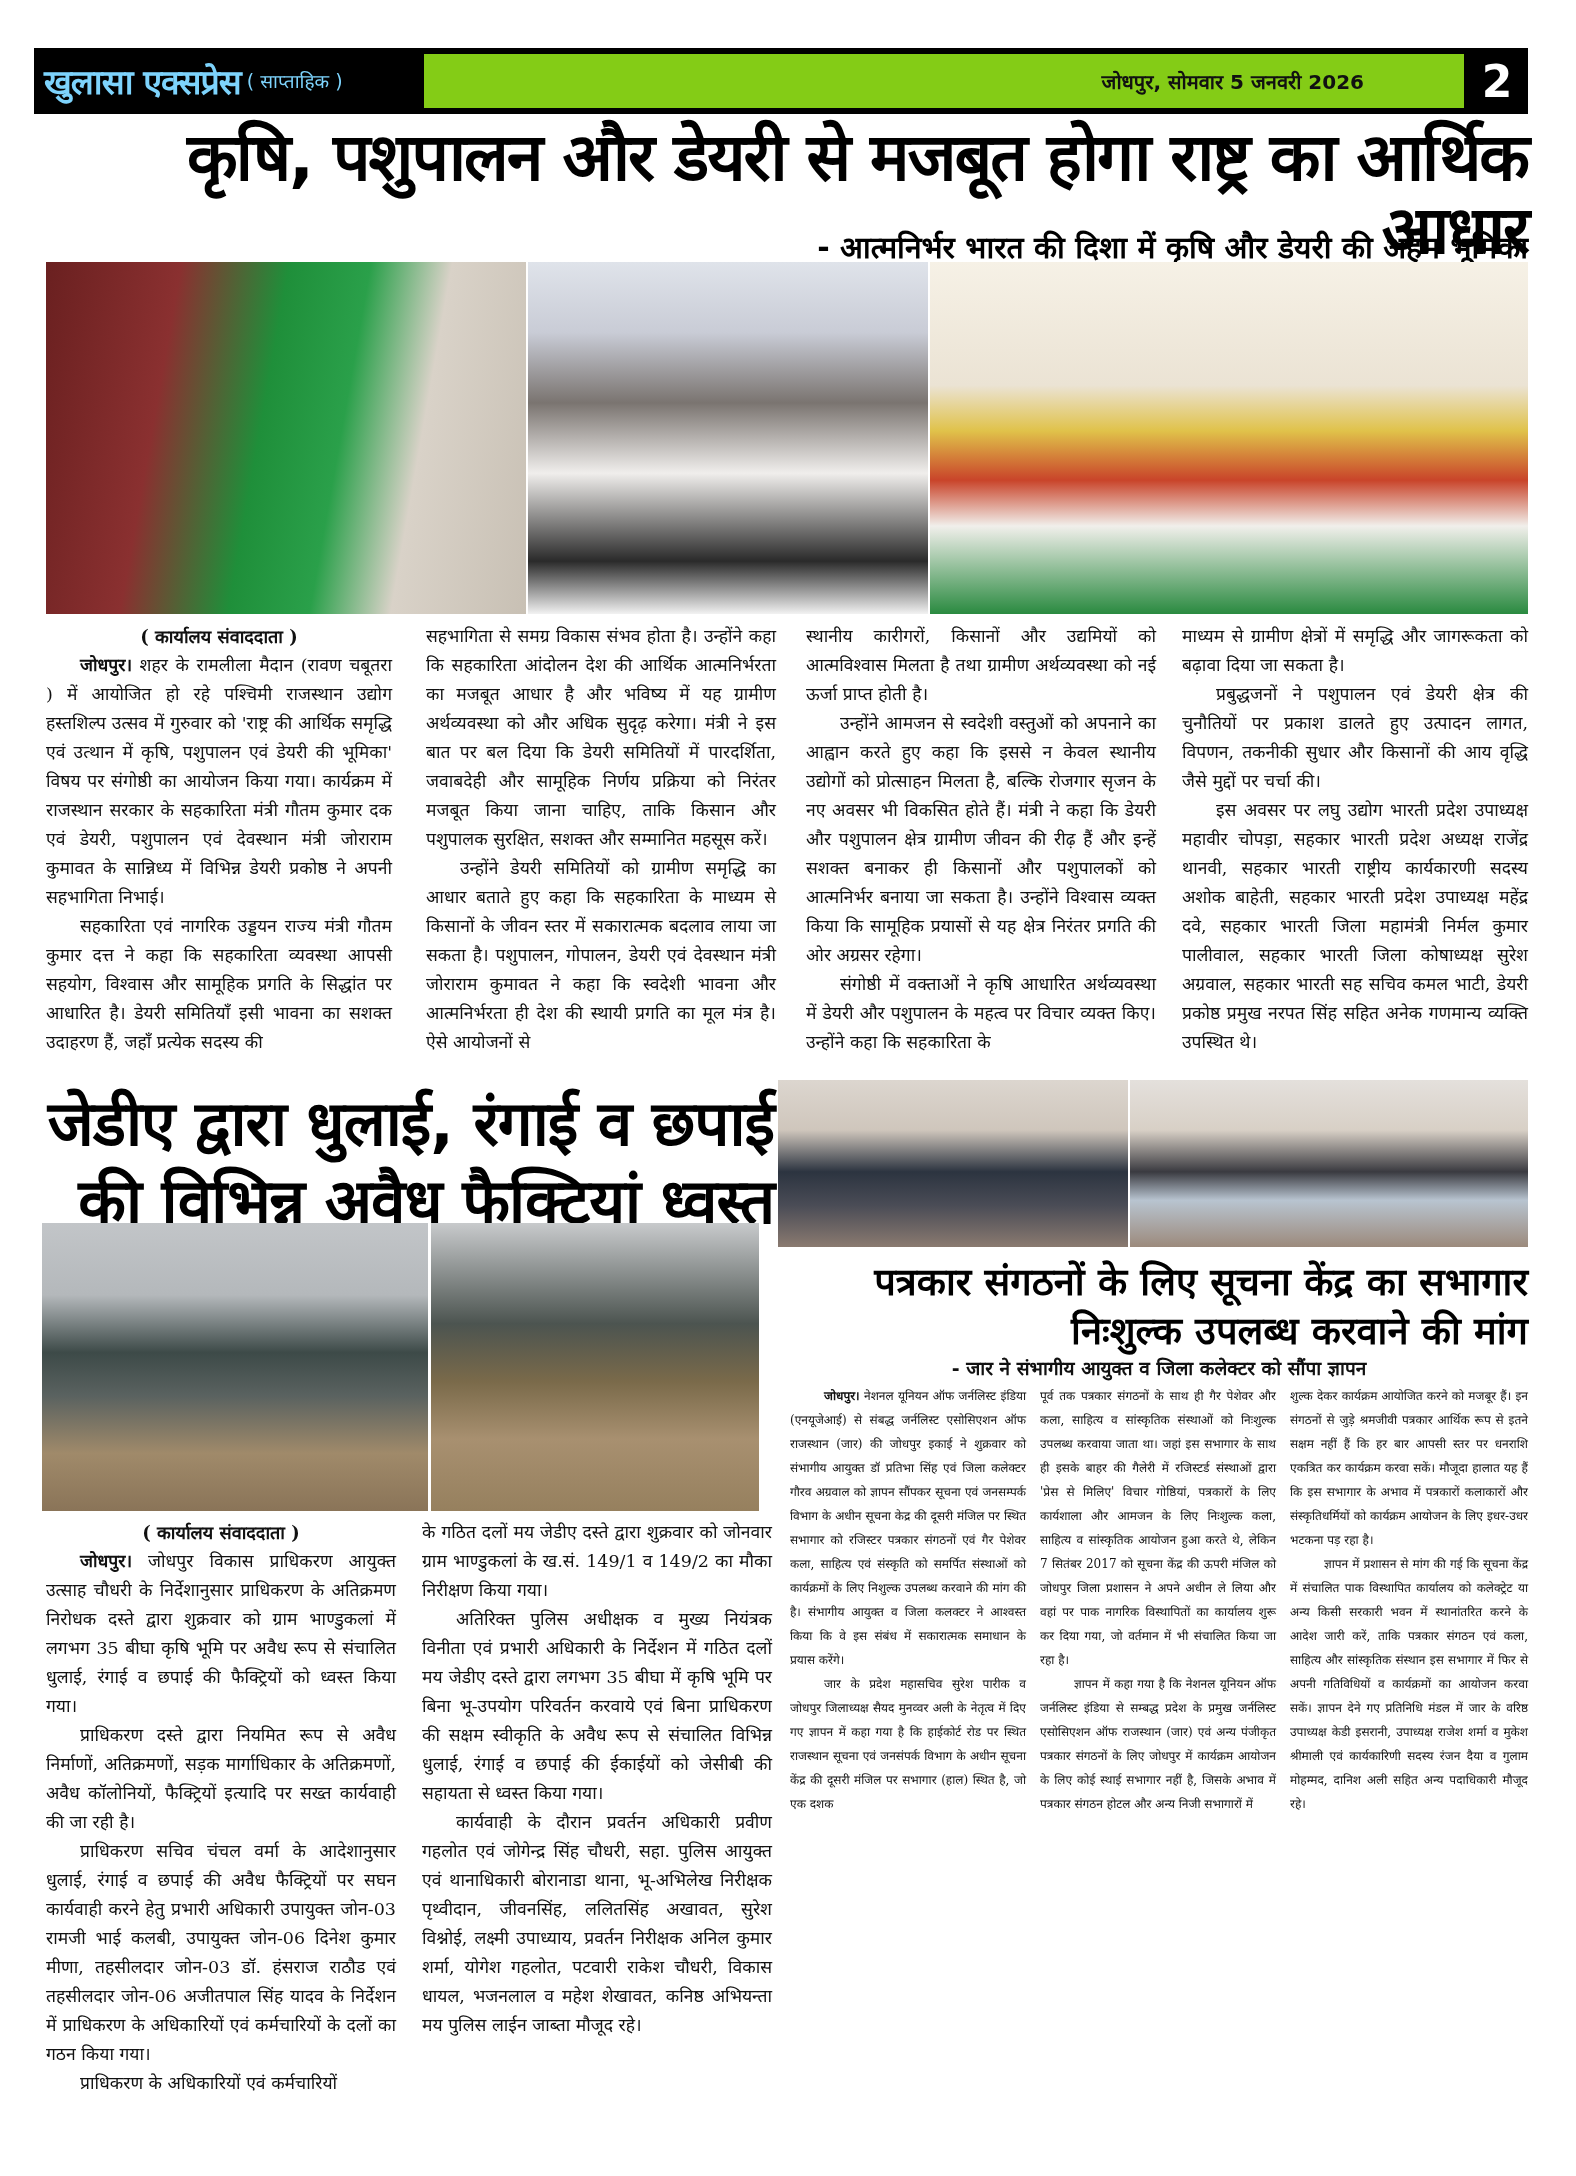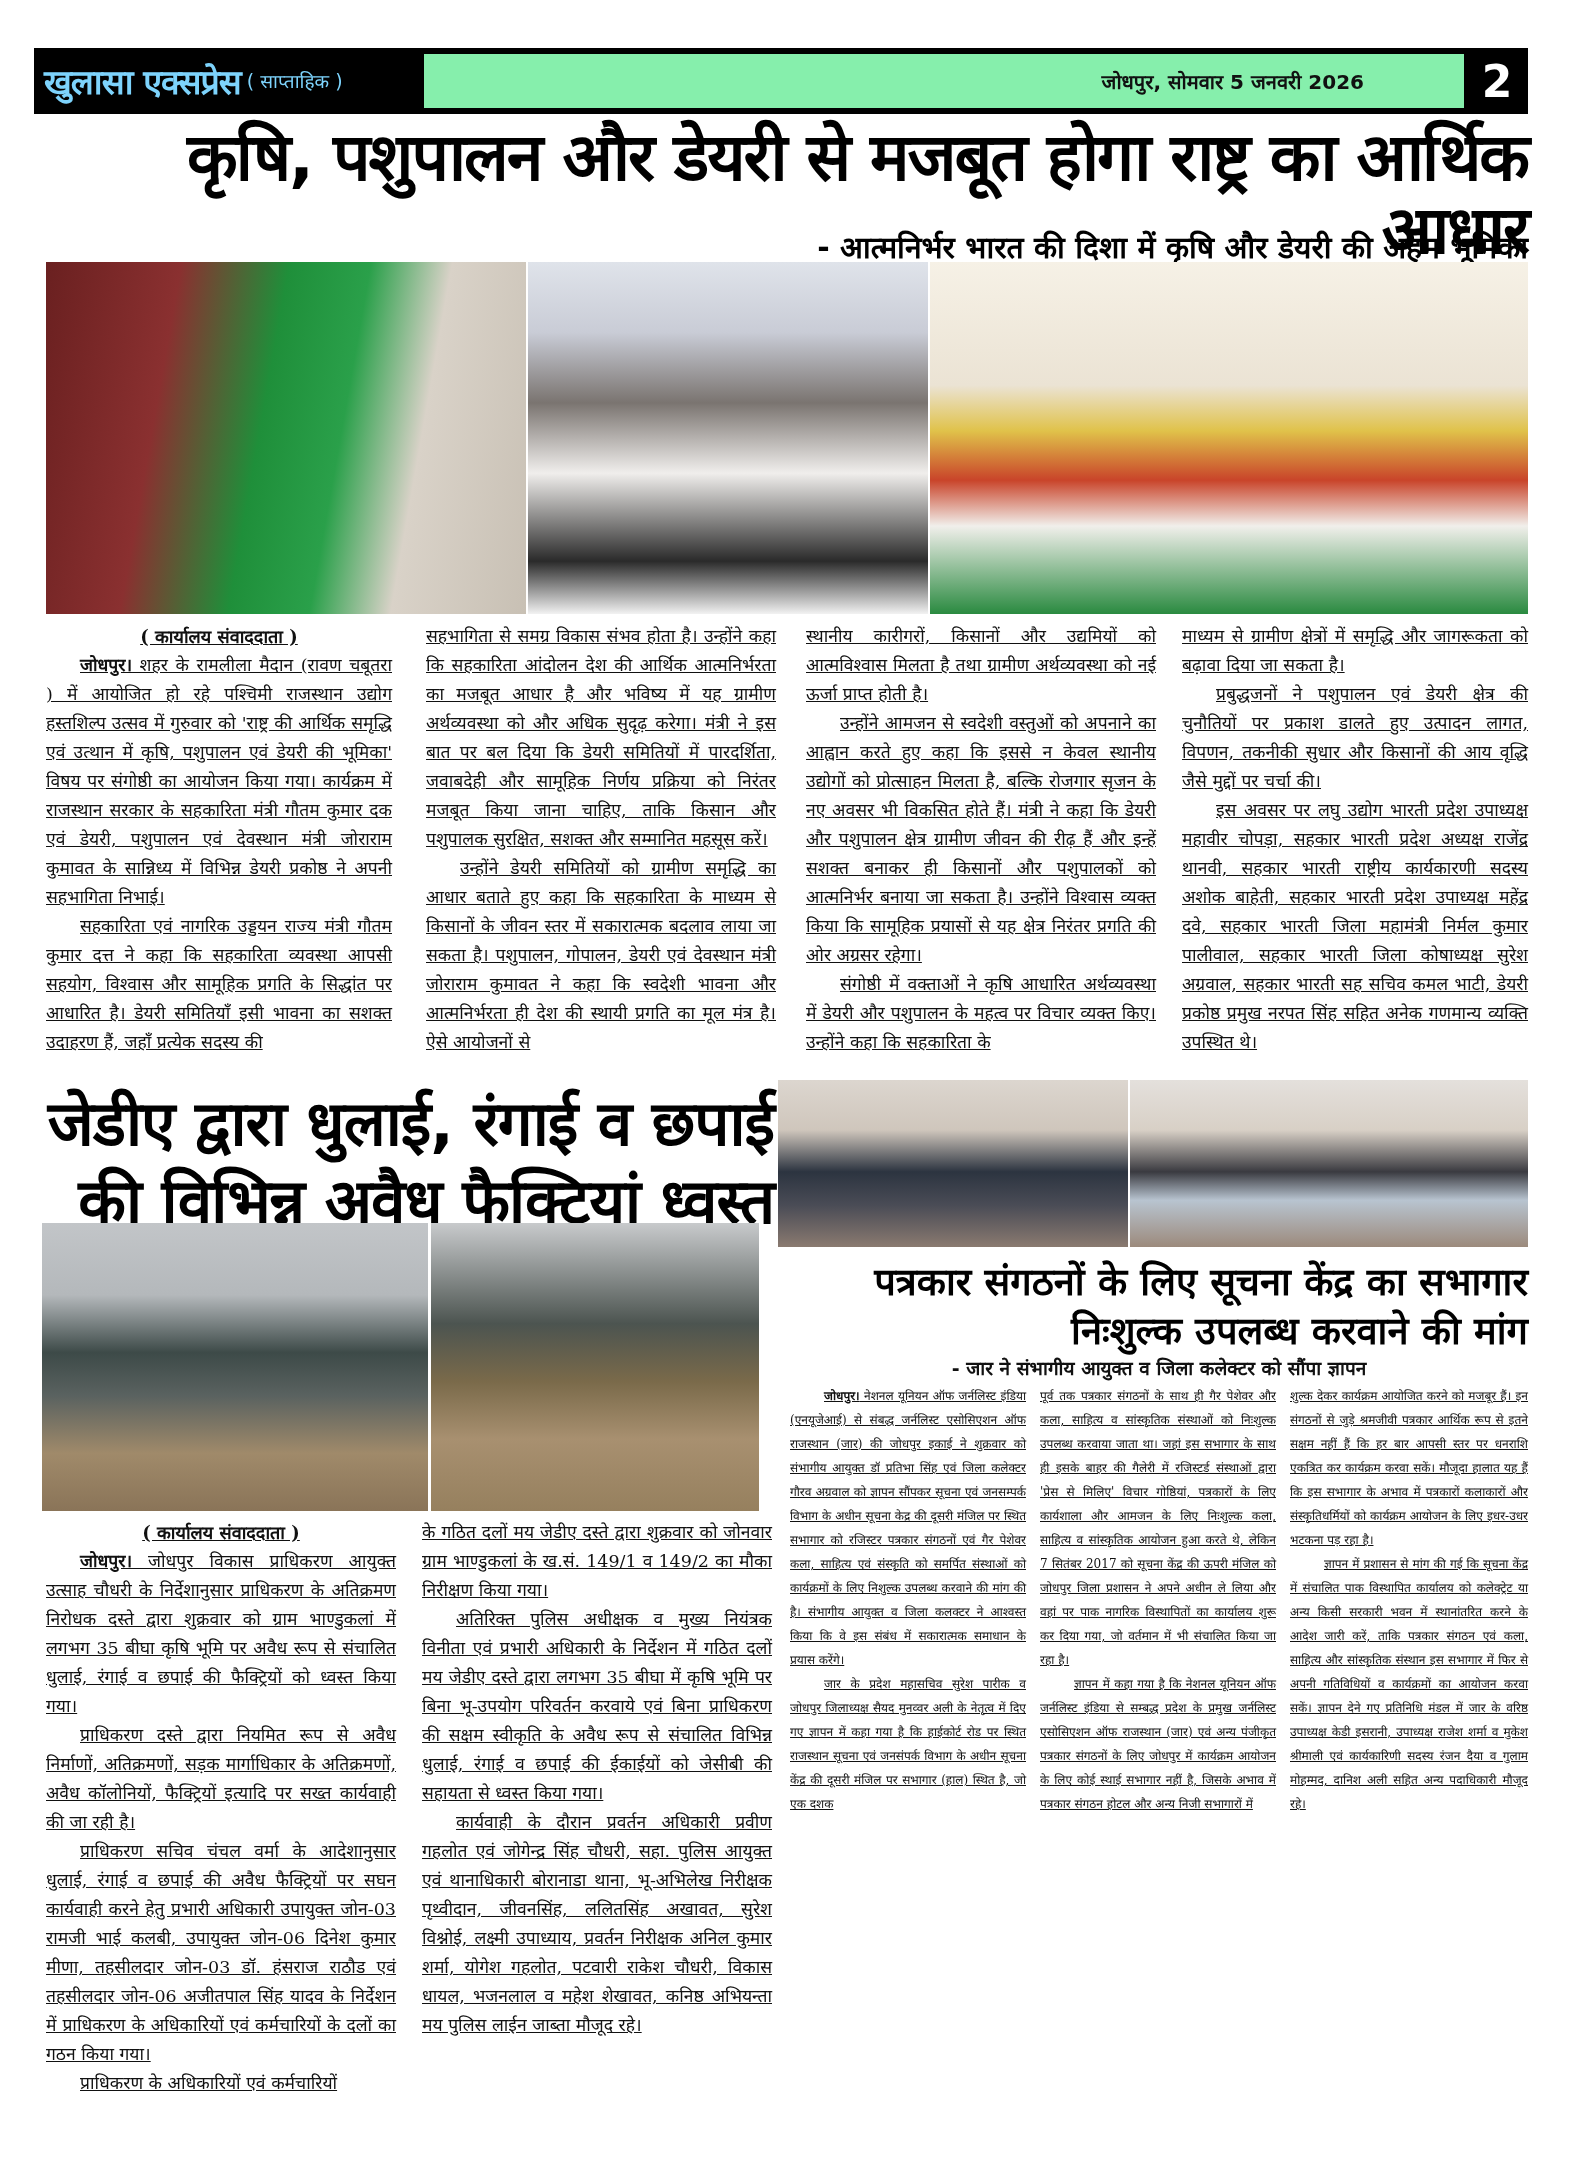--- a/index.html
+++ b/index.html
@@ -3,33 +3,33 @@
 <meta charset="utf-8">
 <style>
   * { box-sizing: border-box; margin: 0; padding: 0; }
   html, body { width: 1576px; height: 2176px; background: #ffffff; overflow: hidden; }
   body { position: relative; font-family: "DejaVu Serif", serif; color: #111; }
 
   .masthead { position: absolute; left: 34px; top: 48px; width: 1494px; height: 66px; background: #000; display: flex; align-items: stretch; }
   .mh-left { width: 388px; display: flex; align-items: center; padding-left: 10px; color: #7dd3fc; }
   .mh-title { font-family: "DejaVu Sans", sans-serif; font-weight: bold; font-size: 34px; letter-spacing: -1px; }
   .mh-sub { font-family: "DejaVu Sans", sans-serif; font-size: 19px; margin-left: 6px; }
-  .mh-mid { flex: 1; background: #86efac; margin: 4px 0; border: 2px solid #000; display: flex; align-items: center; justify-content: flex-end; padding-right: 100px; }
+  .mh-mid { flex: 1; background: #84cc16; margin: 4px 0; border: 2px solid #000; display: flex; align-items: center; justify-content: flex-end; padding-right: 100px; }
   .mh-date { font-family: "DejaVu Sans", sans-serif; font-weight: bold; font-size: 20px; }
   .mh-page { width: 62px; display: flex; align-items: center; justify-content: center; color: #fff; font-family: "DejaVu Sans", sans-serif; font-weight: bold; font-size: 44px; }
 
   .headline { position: absolute; left: 34px; width: 1494px; text-align: right; font-family: "DejaVu Sans", sans-serif; font-weight: bold; color: #000; line-height: 1.1; }
   .h1 { top: 122px; font-size: 66px; letter-spacing: -2px; }
   .sub1 { top: 210px; font-size: 30px; font-weight: bold; margin-top: 21px; }
 
   .photo { position: absolute; overflow: hidden; }
   .photo .ph-inner { width: 100%; height: 100%; }
 
   .col { position: absolute; font-size: 17.5px; line-height: 29px; text-align: justify; color: #111; }
-  .col p { text-indent: 34px; text-decoration: underline; }
+  .col p { text-indent: 34px; }
   .col p.noindent { text-indent: 0; }
   .byline { text-align: center; font-weight: bold; text-indent: 0 !important; font-size: 18px; }
   .place { font-weight: bold; }
 
   .h2 { left: 34px; width: 740px; top: 1085px; font-size: 62px; line-height: 1.25; letter-spacing: -1px; }
   .h3 { left: 790px; width: 738px; top: 1258px; font-size: 38px; line-height: 1.3; }
   .sub3 { position: absolute; left: 790px; width: 738px; top: 1355px; text-align: center; font-family: "DejaVu Sans", sans-serif; font-weight: bold; font-size: 19px; }
   .col.small { font-size: 12px; line-height: 24px; }
 </style>
 </head>

